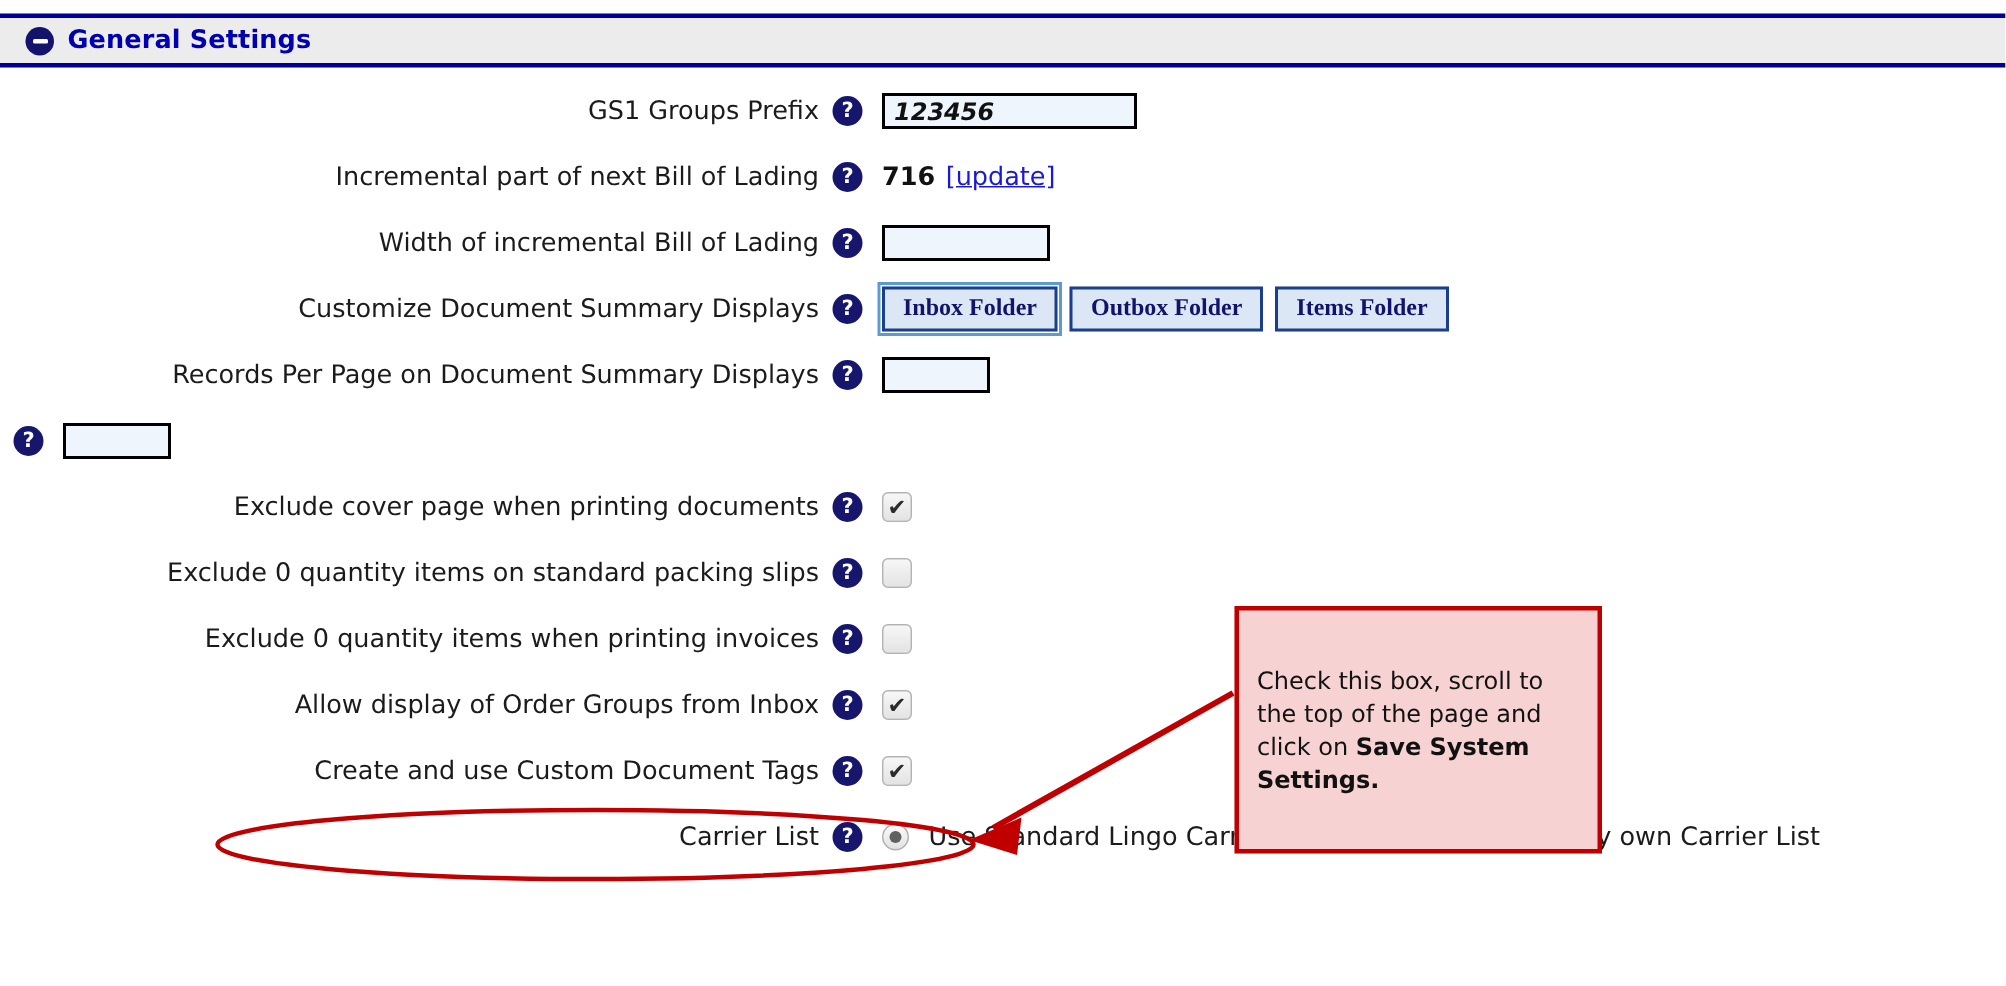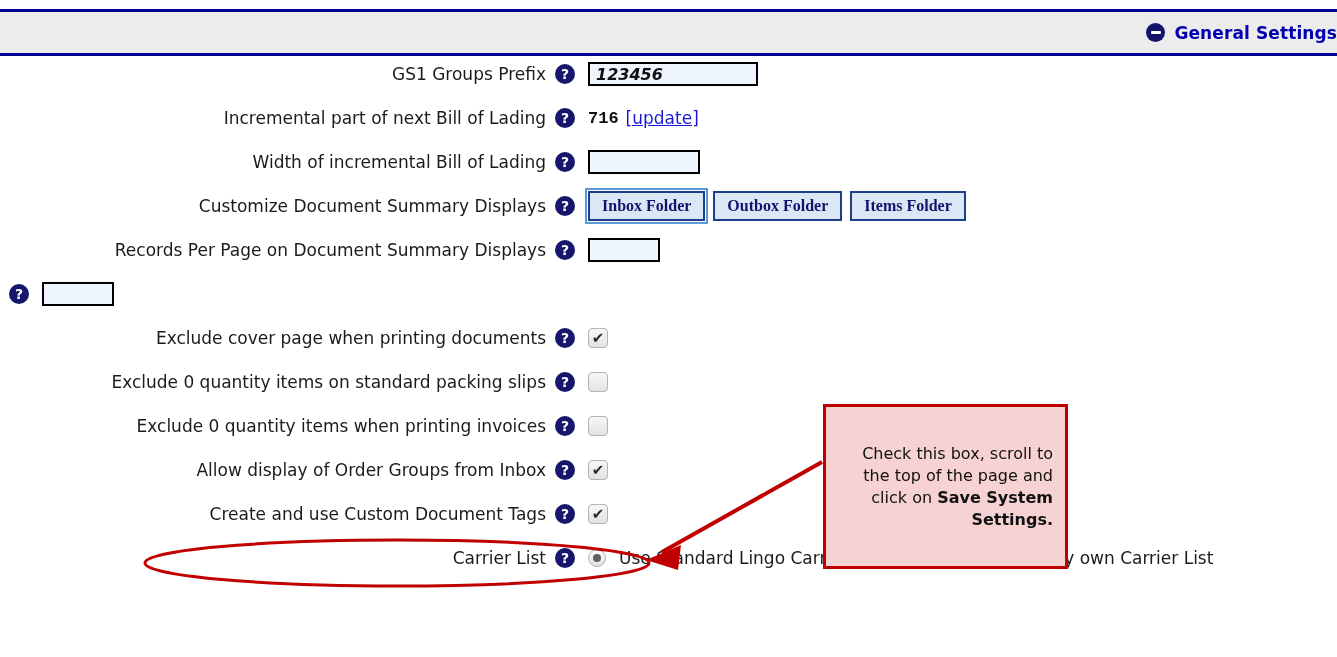--- a/index.html
+++ b/index.html
@@ -6,26 +6,26 @@
   body{
     width:1337px;height:657px;
     background:#ffffff;
     font-family:"DejaVu Sans","Liberation Sans",sans-serif;
     overflow:hidden;
     position:relative;
   }
 
   
   .panel-header{
-    position:absolute;left:0;top:9px;width:1337px;height:47px;
+    position:absolute;left:0;top:9px;width:1337px;height:36px;
     background:#ececec;
     border-top:3px solid #000099;
     border-bottom:3px solid #000099;
     box-sizing:border-box;
-    display:flex;align-items:center;justify-content:flex-end;
+    display:flex;align-items:center;
   }
   .collapse-icon{
     width:19px;height:19px;border-radius:50%;
     background:#13136e;
     margin-left:17px;margin-right:9px;
     display:flex;align-items:center;justify-content:center;
     flex:0 0 auto;
   }
   .collapse-icon i{display:block;width:10px;height:3px;background:#ffffff;border-radius:1px;}
   .panel-title{
@@ -65,21 +65,21 @@
     font-size:16px;font-weight:bold;color:#111;
     padding:0 6px;line-height:22px;
     font-family:"DejaVu Sans","Liberation Sans",sans-serif;
     font-style:italic;
   }
   .tf-wide{width:170px;}
   .tf-med{width:112px;}
   .tf-small{width:72px;}
 
   
-  .val{font-size:17px;font-weight:bold;color:#111;font-family:Liberation Mono, monospace;}
+  .val{font-size:17px;font-weight:bold;color:#111;}
   .lnk{font-size:17px;color:#1a1ad6;text-decoration:underline;margin-left:7px;cursor:pointer;}
 
   
   .btnrow{display:flex;align-items:center;gap:8px;}
   .fbtn{
     background:#dbe7f4;
     border:2px solid #1b3f8b;
     color:#13136e;font-weight:bold;font-size:16px;
     padding:4px 12px;height:30px;box-sizing:border-box;
     line-height:18px;cursor:pointer;
@@ -116,21 +116,21 @@
   .rd-label{font-size:17px;color:#1b1b1b;margin-left:13px;white-space:nowrap;}
 
   
   .callout{
     position:absolute;left:823px;top:404px;width:245px;height:165px;
     background:#f7d2d2;border:3px solid #c00000;box-sizing:border-box;
     display:flex;align-items:center;justify-content:center;
     padding:10px 12px;
   }
   .callout p{
-    margin:0;text-align:right;font-size:16px;color:#111;line-height:22px;
+    margin:0;text-align:left;font-size:16px;color:#111;line-height:22px;
   }
   .callout b{font-weight:bold;}
 
   .anno-svg{
     position:absolute;left:0;top:0;width:1337px;height:657px;
     pointer-events:none;
   }
 </style>
 </head>
 <body>

